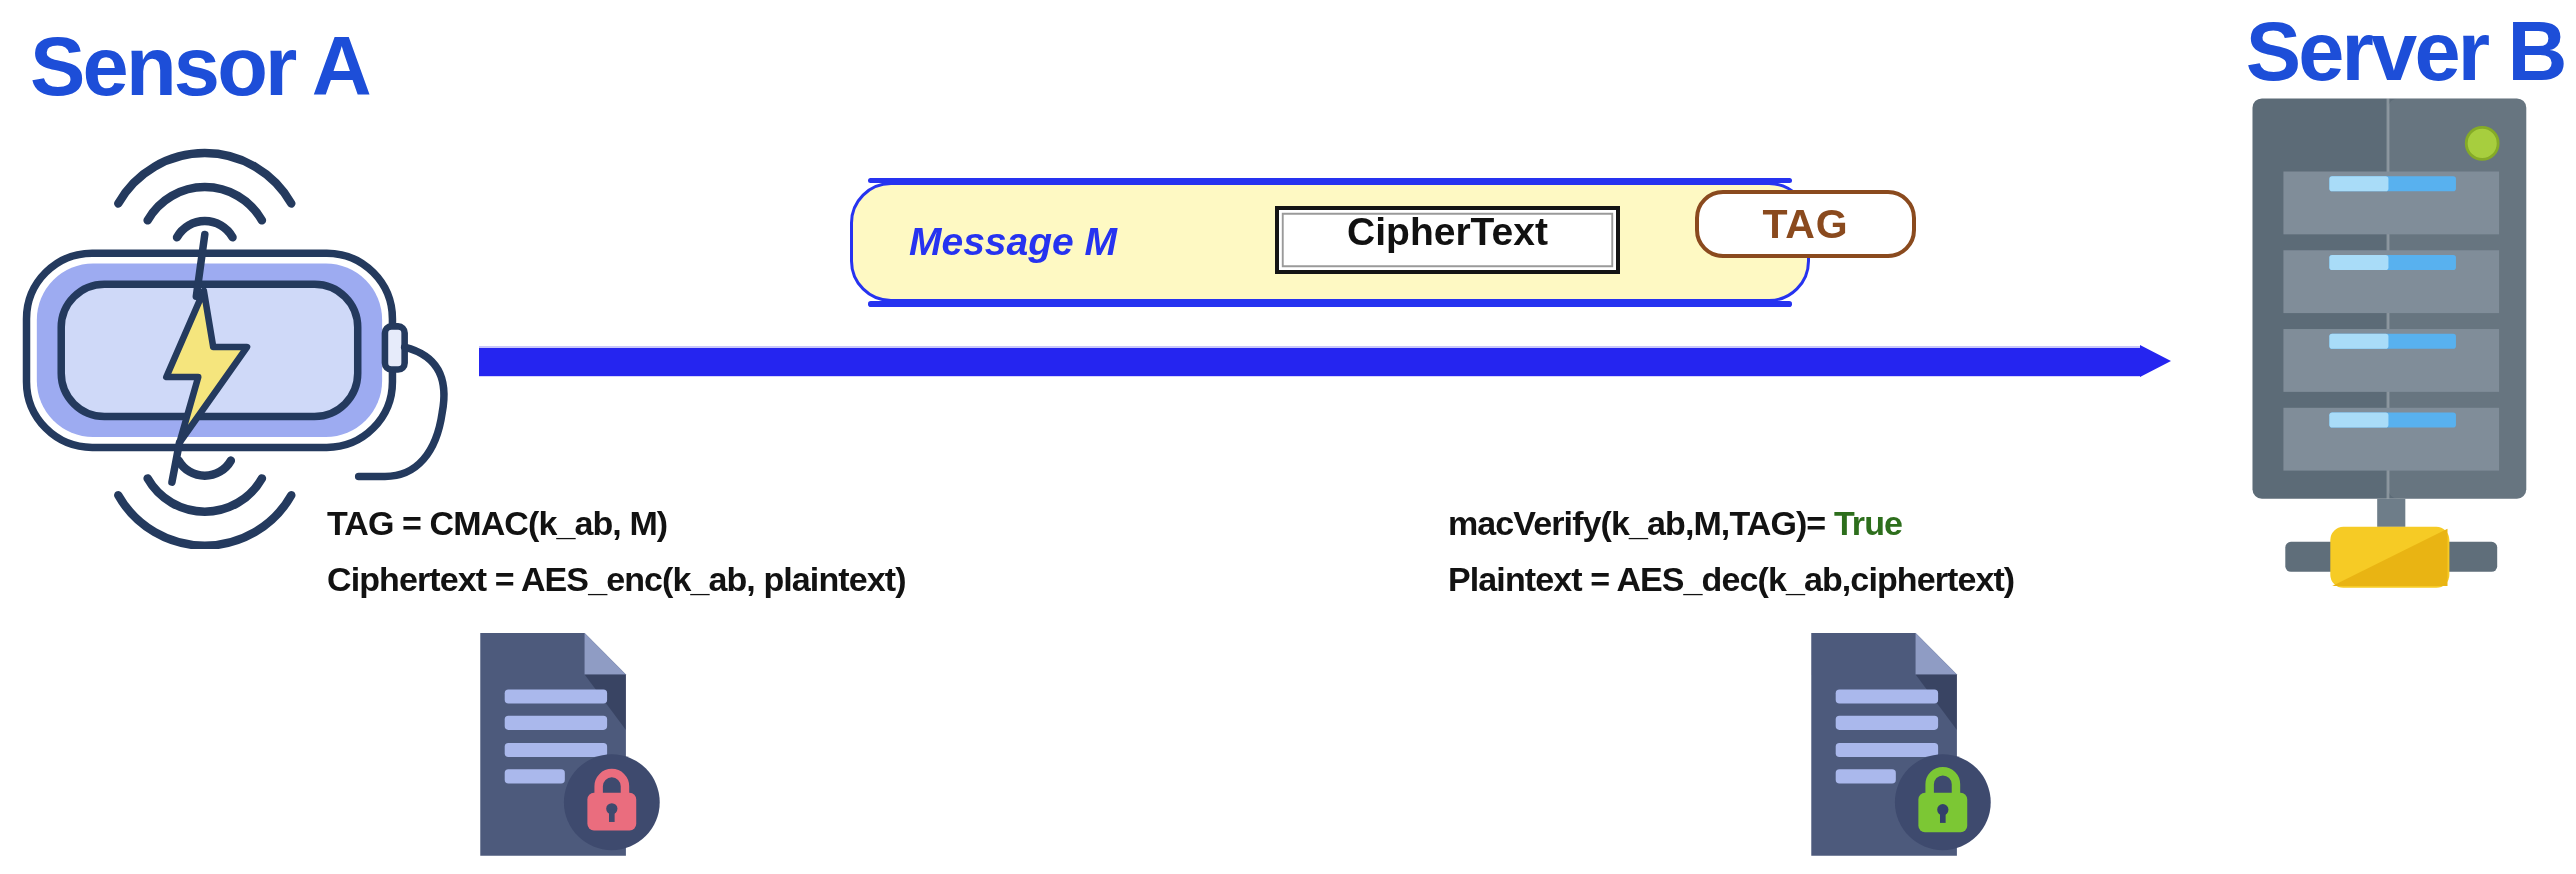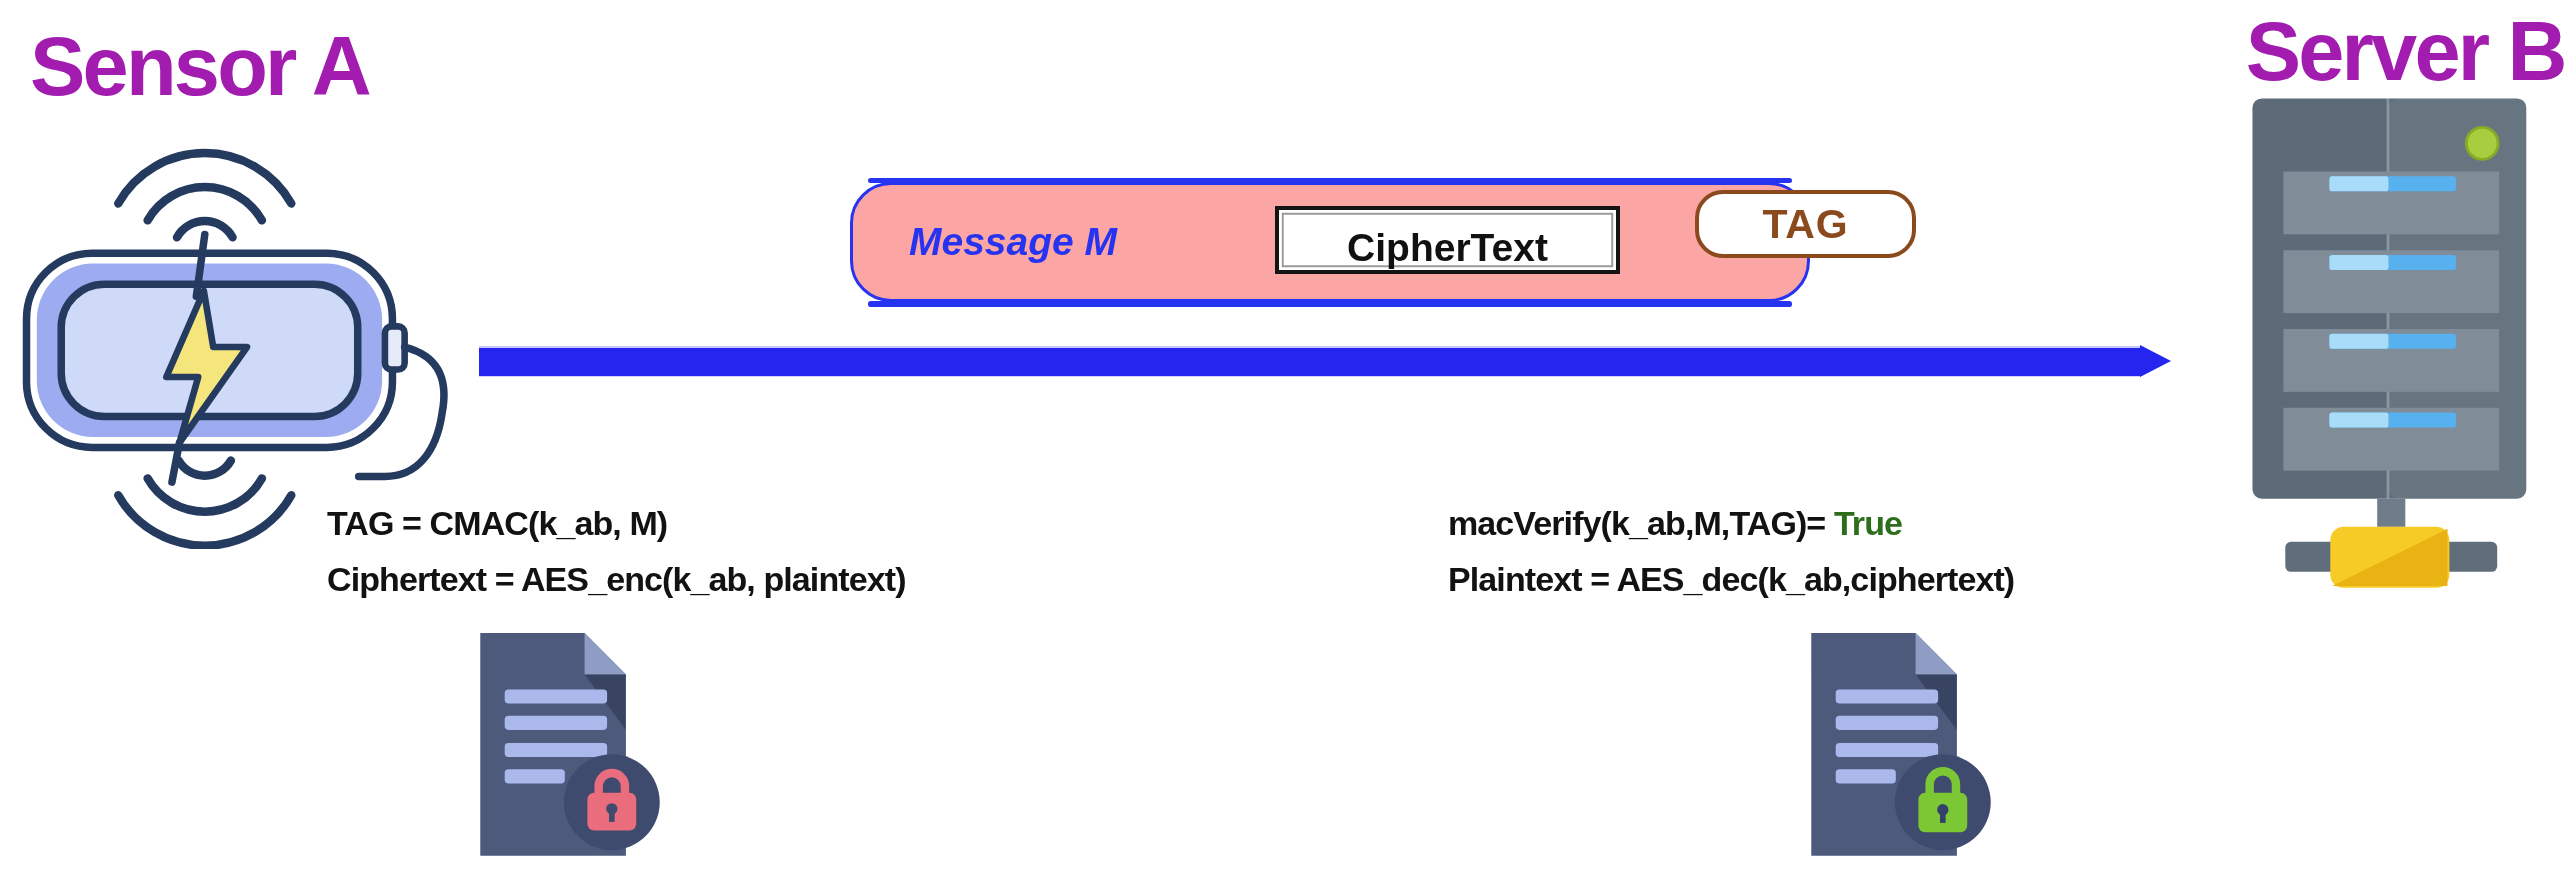--- a/index.html
+++ b/index.html
@@ -1,49 +1,49 @@
 <!DOCTYPE html>
 <html style="--flow-blue: #2525f0; --message-blue: #2633f0; --tag-brown: #8a4a1e; --true-green: #2d6e1c; --lock-red: #ea6d7e; --lock-green: #7cc734; --text-black: #141414;font-size:15px"><head>
 <meta charset="utf-8">
 <style>
   html,body{margin:0;padding:0;background:#ffffff;}
   .canvas{
     position:relative;width:2576px;height:875px;background:#fff;overflow:hidden;
     font-family:"Liberation Sans",sans-serif;
   }
   .node-title{
-    position:absolute;font-weight:bold;color:#a21caf;
+    position:absolute;font-weight:bold;color:#1d4ed8;
     font-size:83px;letter-spacing:-2.8px;white-space:nowrap;
   }
   .sensor-title{left:30px;top:19px;}
   .server-title{right:11.3px;top:3.8px;}
   .icon-svg{position:absolute;}
 
   
   .message-box{
     position:absolute;left:850px;top:182px;width:960px;height:120px;
     border:3.8px solid var(--message-blue,#2633f0);border-radius:41px;
-    box-sizing:border-box;background:#fca5a5;
+    box-sizing:border-box;background:#fef9c3;
   }
   .message-box::before,.message-box::after{
     content:"";position:absolute;left:15px;right:15px;height:5.6px;
     background:var(--message-blue,#2633f0);border-radius:2.8px;
   }
   .message-box::before{top:-7.5px;}
   .message-box::after{bottom:-7.5px;}
   .msg-label{
     position:absolute;left:56px;top:50%;transform:translateY(-50%);
     font-size:39px;font-weight:bold;font-style:italic;
     color:var(--message-blue,#2633f0);white-space:nowrap;
   }
   .cipher-box{
     position:absolute;left:422px;top:20.6px;width:345px;height:68px;
     border:4.7px solid #141414;box-sizing:border-box;background:#fff;
     box-shadow:inset 0 0 0 2.8px #ffffff, inset 0 0 0 4.7px #9a9a9a;
-    display:flex;align-items:flex-end;justify-content:center;
+    display:flex;align-items:flex-start;justify-content:center;
   }
   .cipher-label{font-size:39px;font-weight:bold;color:#111;white-space:nowrap;}
   .tag-box{
     position:absolute;left:1695px;top:190px;width:221px;height:68px;
     border:4.7px solid var(--tag-brown,#8a4a1e);border-radius:28px;
     box-sizing:border-box;background:#fff;
     display:flex;align-items:center;justify-content:center;
   }
   .tag-label{font-size:41px;font-weight:bold;color:var(--tag-brown,#8a4a1e);letter-spacing:0.9px;}
 

